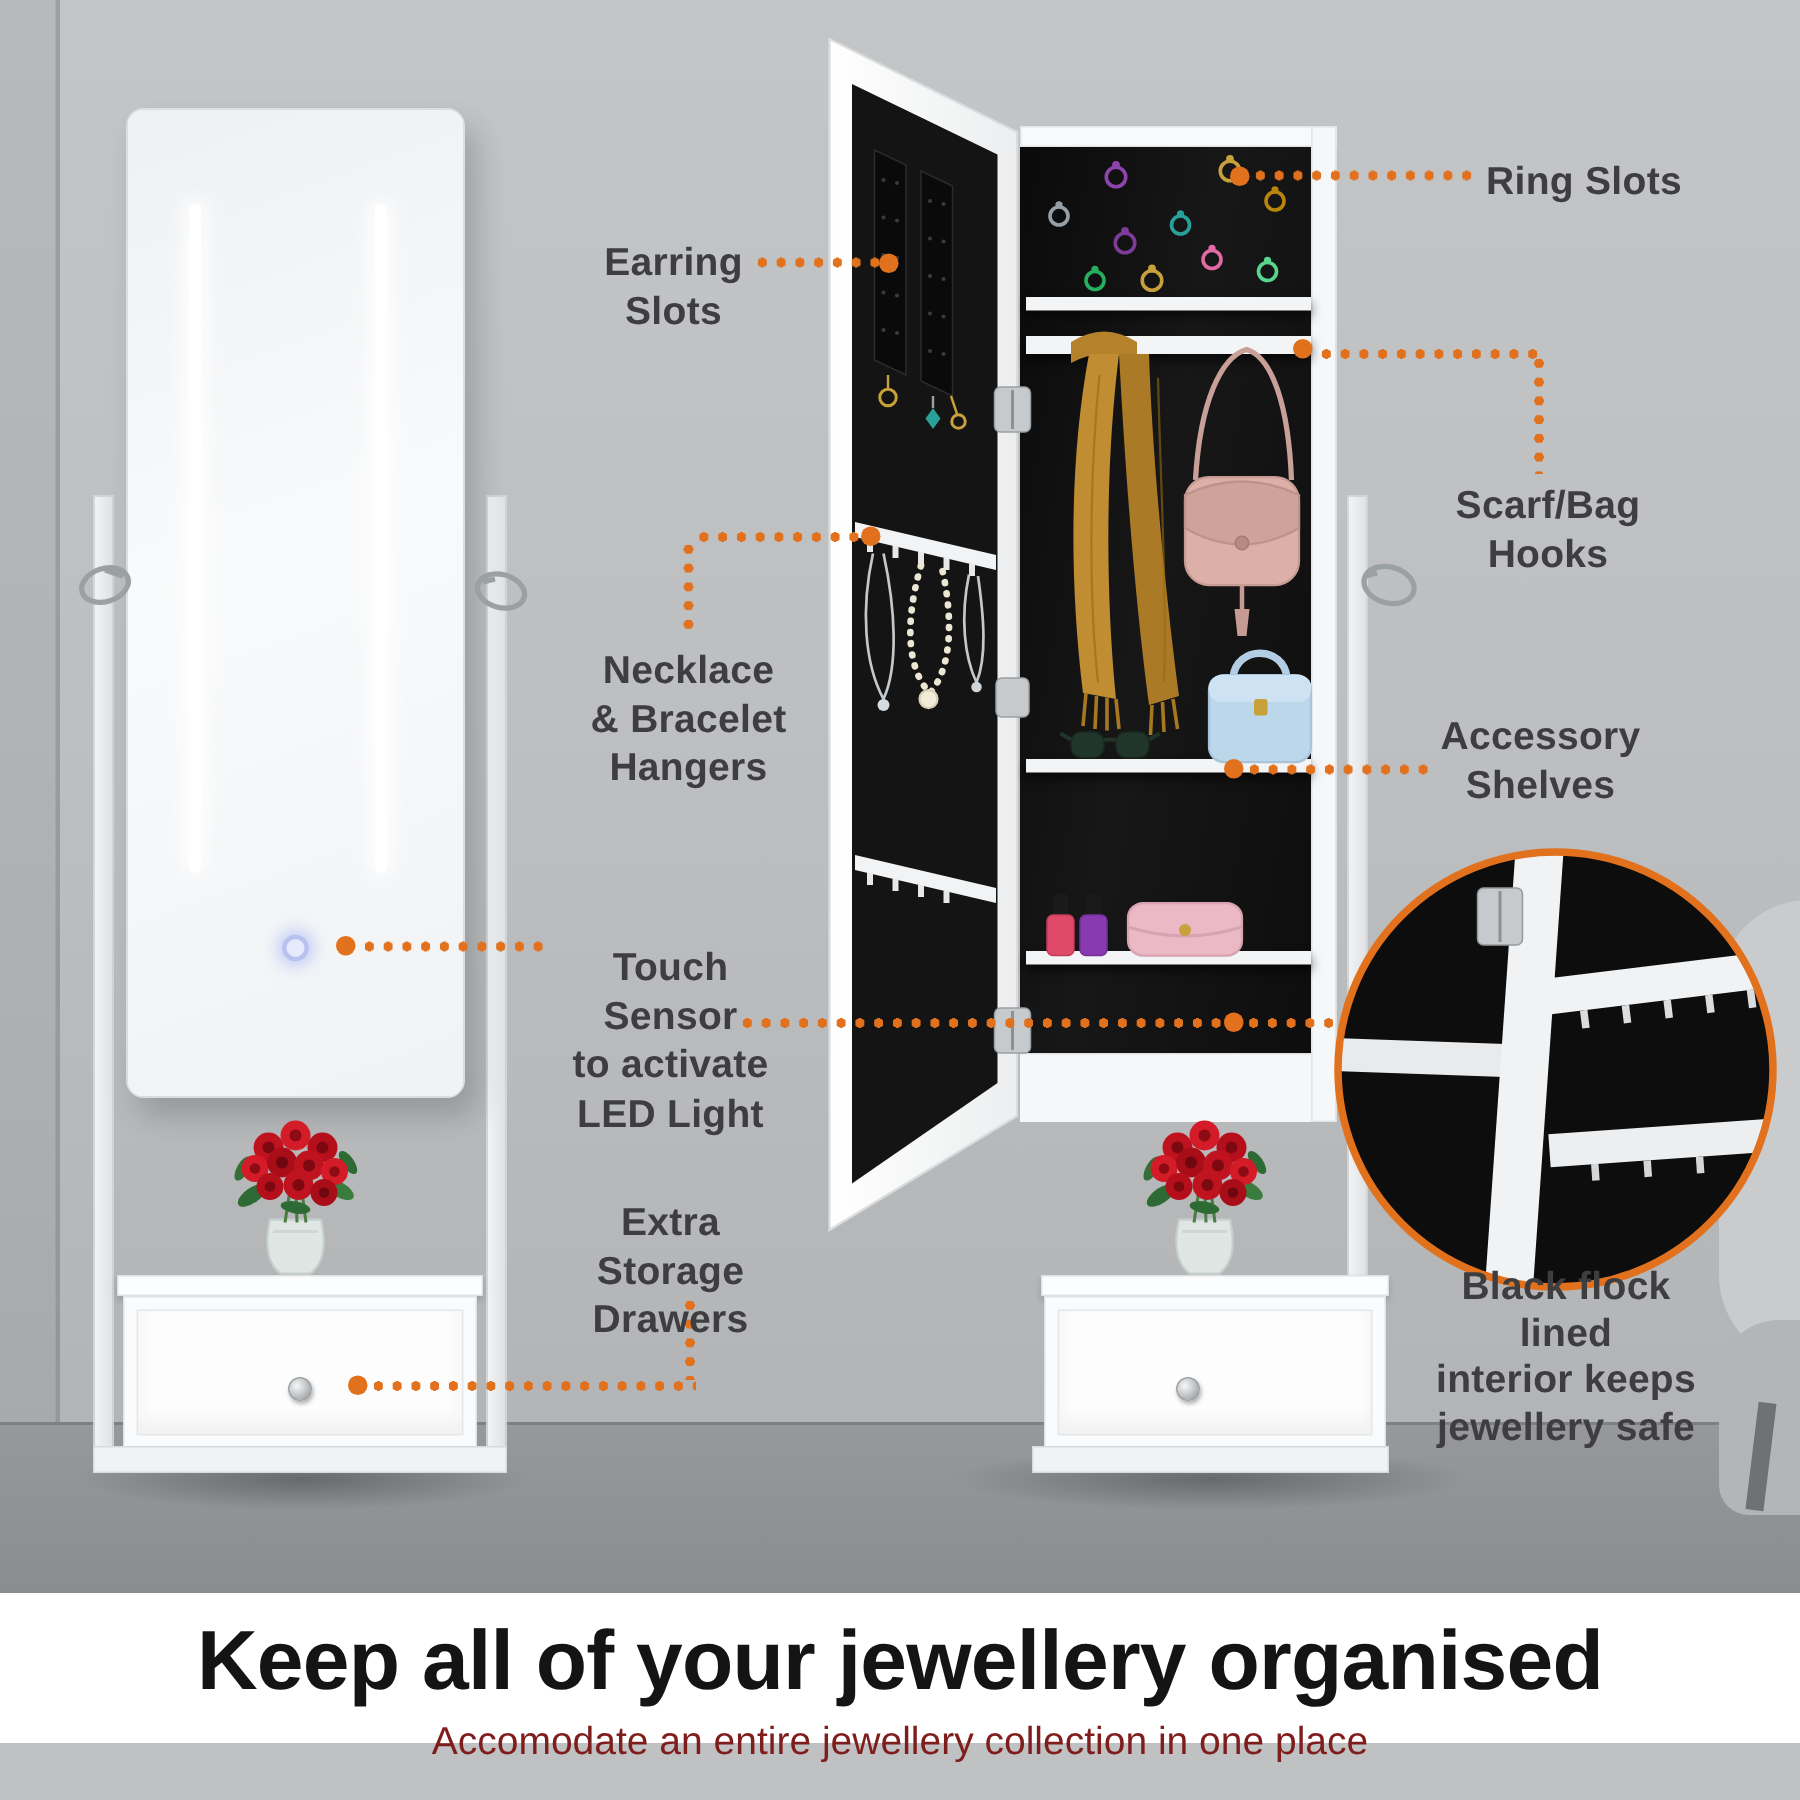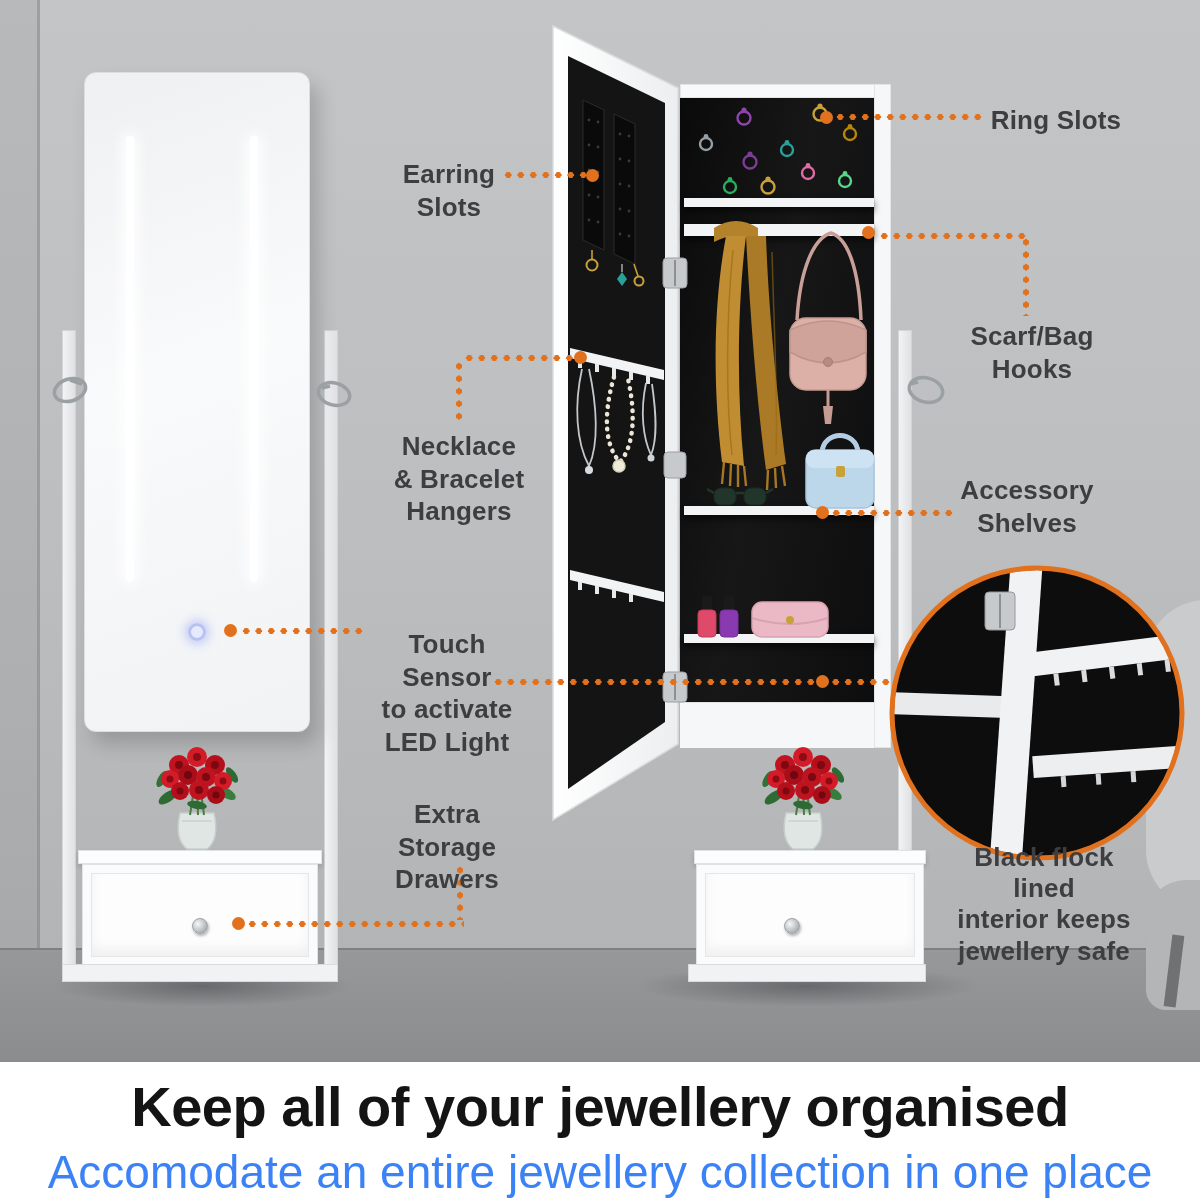--- a/index.html
+++ b/index.html
@@ -55,23 +55,23 @@
           background-image:radial-gradient(circle 3.2px at 50% 50%, #e2711d 97%, rgba(0,0,0,0) 100%);
           background-size:12.5px 8px; background-repeat:repeat-x; }
   .dl-v { position:absolute; width:8px; z-index:40;
           background-image:radial-gradient(circle 3.2px at 50% 50%, #e2711d 97%, rgba(0,0,0,0) 100%);
           background-size:8px 12.5px; background-repeat:repeat-y; }
   .big-dot { position:absolute; width:13px; height:13px; border-radius:50%; background:#e2711d; z-index:41; }
   .callout { position:absolute; z-index:42; color:#3e3e40; font-size:26px; line-height:1.25; font-weight:600;
              text-align:center; white-space:pre-line; letter-spacing:0.2px; }
 
   
-  .footer { position:absolute; left:0; top:1062px; width:1200px; height:138px; background:#ffffff; text-align:center; z-index:50; }
+  .footer { position:absolute; left:0; top:1062px; width:1200px; height:100px; background:#ffffff; text-align:center; z-index:50; }
   .headline { font-size:56px; font-weight:800; color:#141414; letter-spacing:-0.5px; margin-top:12px; }
-  .subheadline { font-size:46px; font-weight:400; color:#3b82f6; margin-top:6px; }
+  .subheadline { font-size:26px; font-weight:400; color:#7f1d1d; margin-top:6px; }
 </style>
 </head>
 <body>
 
 <div class="stage">
 
   <div class="wall"></div>
   <div class="wall-dark-strip"></div>
   <div class="wall-corner"></div>
   <div class="floor"></div>

